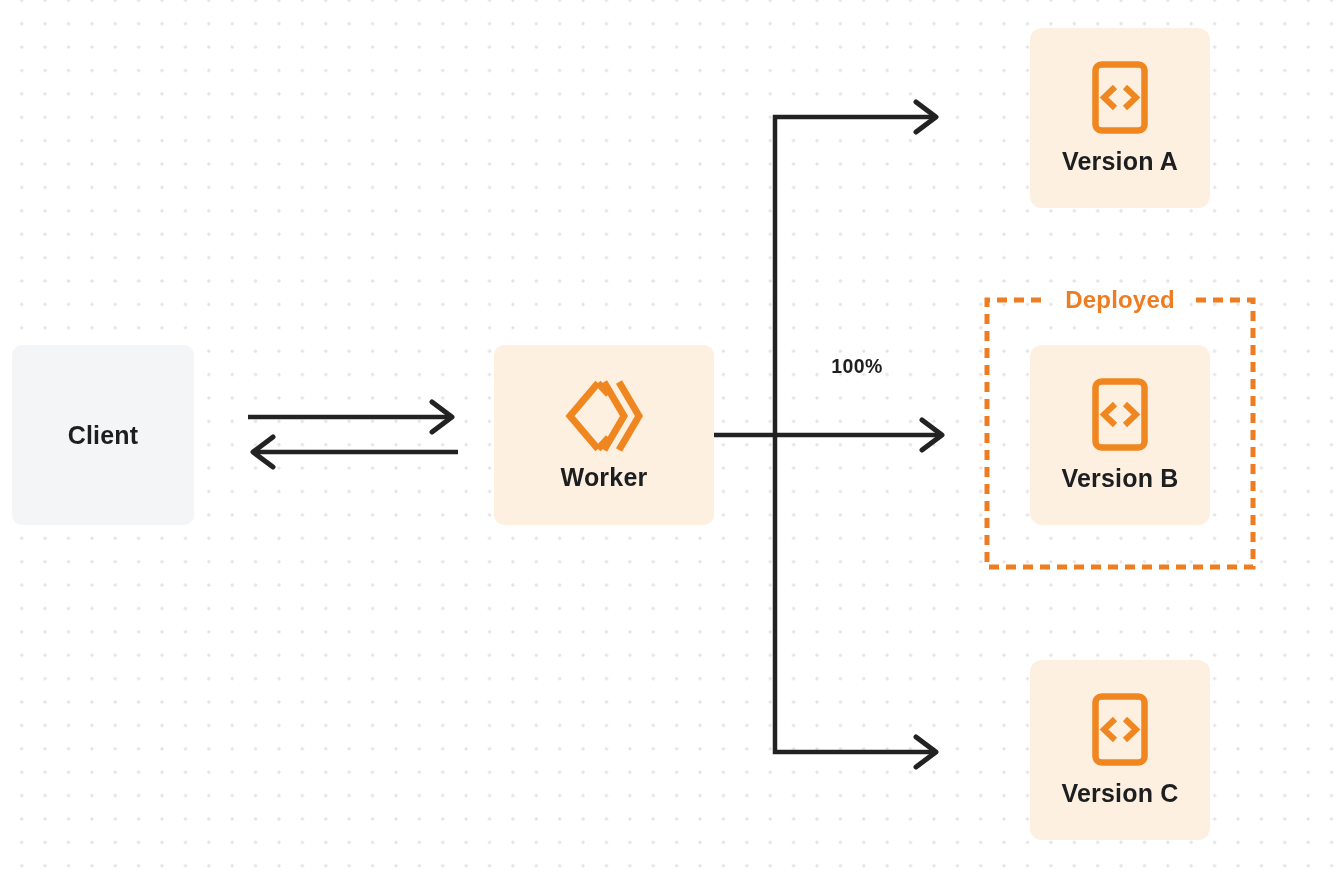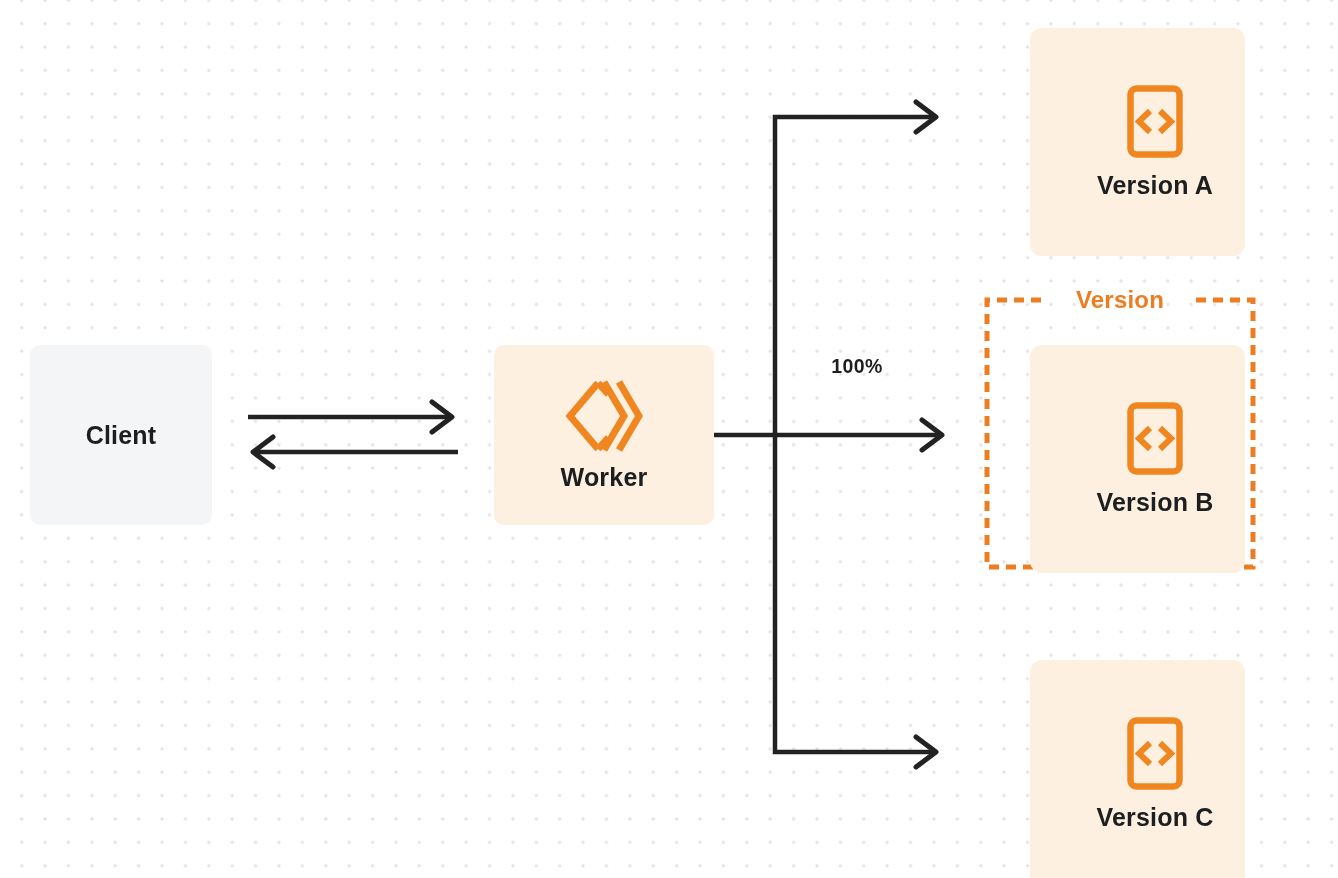--- a/index.html
+++ b/index.html
@@ -31,37 +31,36 @@
     border-radius:12px;
   }
   .node-label{
     font-size:25px;
     font-weight:700;
     color:#1d1e20;
     letter-spacing:0.2px;
     text-align:center;
   }
   .client-node{
-    left:30px;top:345px;
+    left:12px;top:345px;
     width:182px;height:180px;
     background:#f4f5f6;
     border-radius:10px;
   }
   .worker-node{
     left:494px;top:345px;
     width:220px;height:180px;
     background:#fdf0e0;
     border-radius:10px;
     gap:10px;
   }
   .version-node{
-    width:180px;height:228px;
+    width:180px;height:180px;
     background:#fdf0e0;
     gap:13px;
-    padding-left:35px;
   }
   .version-a{left:1030px;top:28px;}
   .version-b{left:1030px;top:345px;}
   .version-c{left:1030px;top:660px;}
   .deployed-label{
     position:absolute;
     left:1040px;top:286px;
     width:160px;
     text-align:center;
     font-size:24px;
@@ -143,19 +142,19 @@
   <div class="node version-node version-b">
     <span style="line-height:0;">
       <svg width="56" height="73" viewBox="0 0 56 73" xmlns="http://www.w3.org/2000/svg">
         <rect x="3.5" y="3.5" width="49" height="66" rx="6" fill="none" stroke="#f0861f" stroke-width="6.5"></rect>
         <path d="M23,26 L12,36.5 L23,47 M33,26 L44,36.5 L33,47" fill="none" stroke="#f0861f" stroke-width="6" stroke-linejoin="miter"></path>
       </svg>
     </span>
     <span class="node-label">Version B</span>
   </div>
 
-  <div class="deployed-label">Version</div>
+  <div class="deployed-label">Deployed</div>
 
   <div class="traffic-label">
     <span>100%</span>
   </div>
 
 </div>
 
 </body></html>

